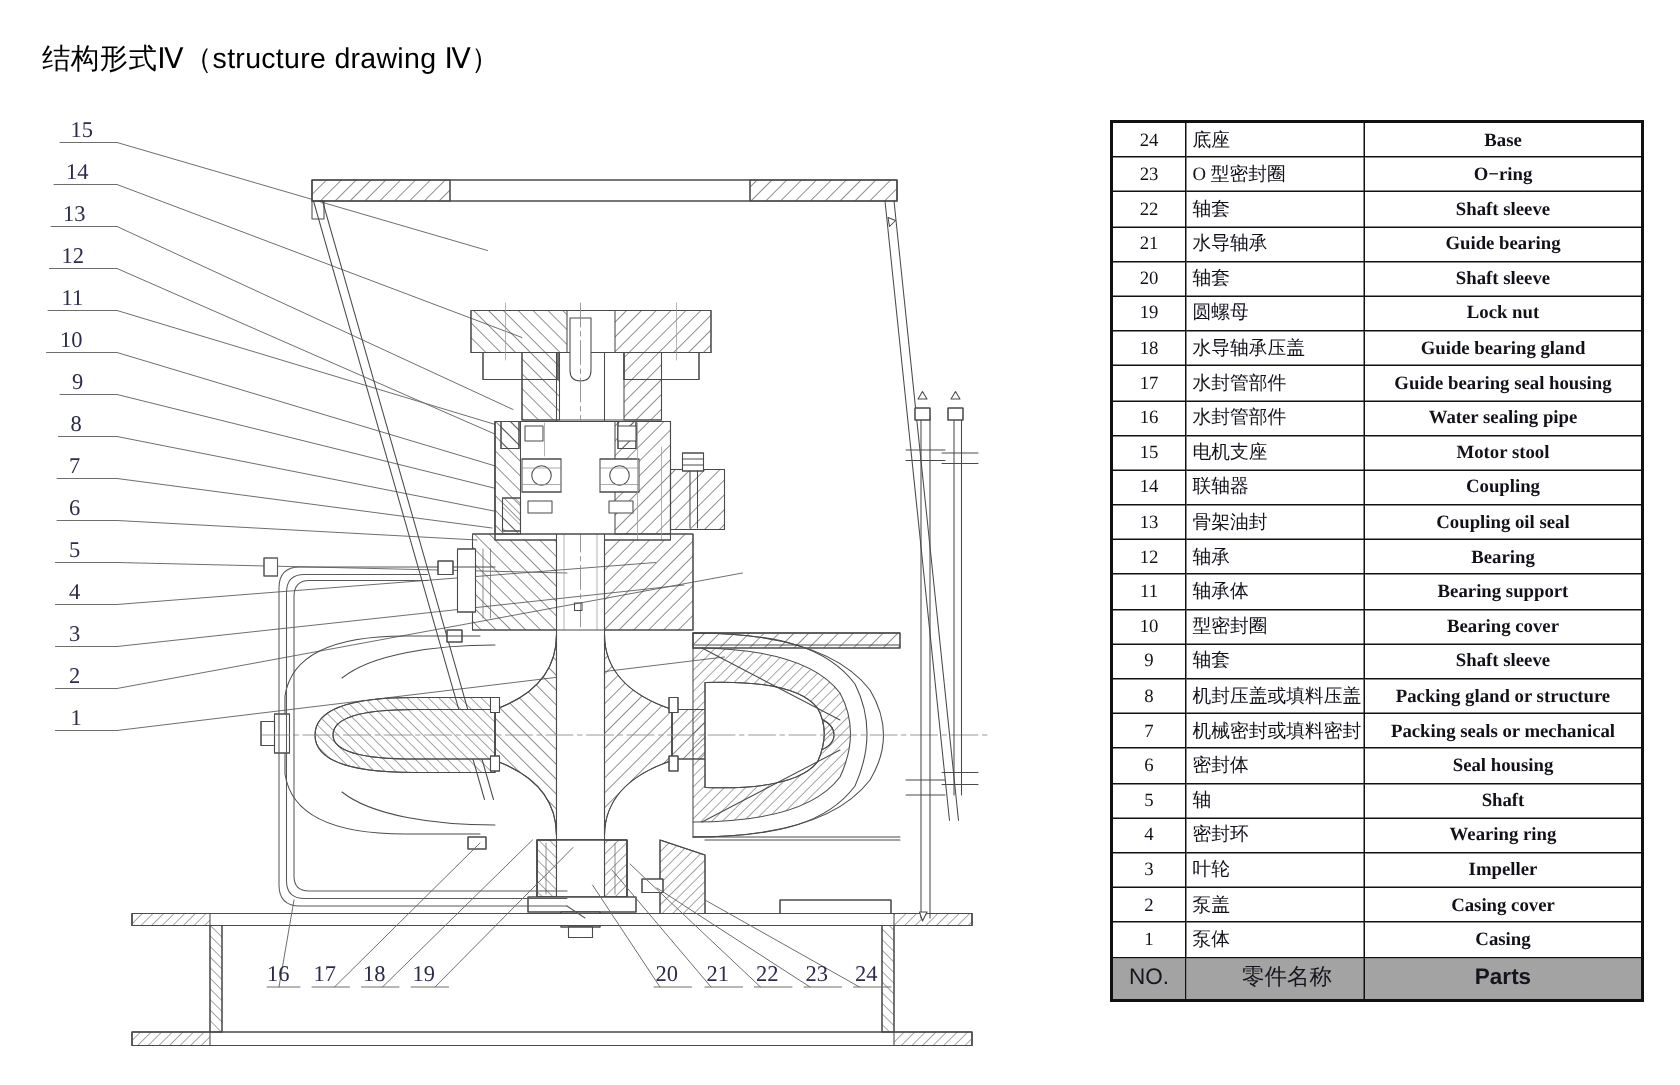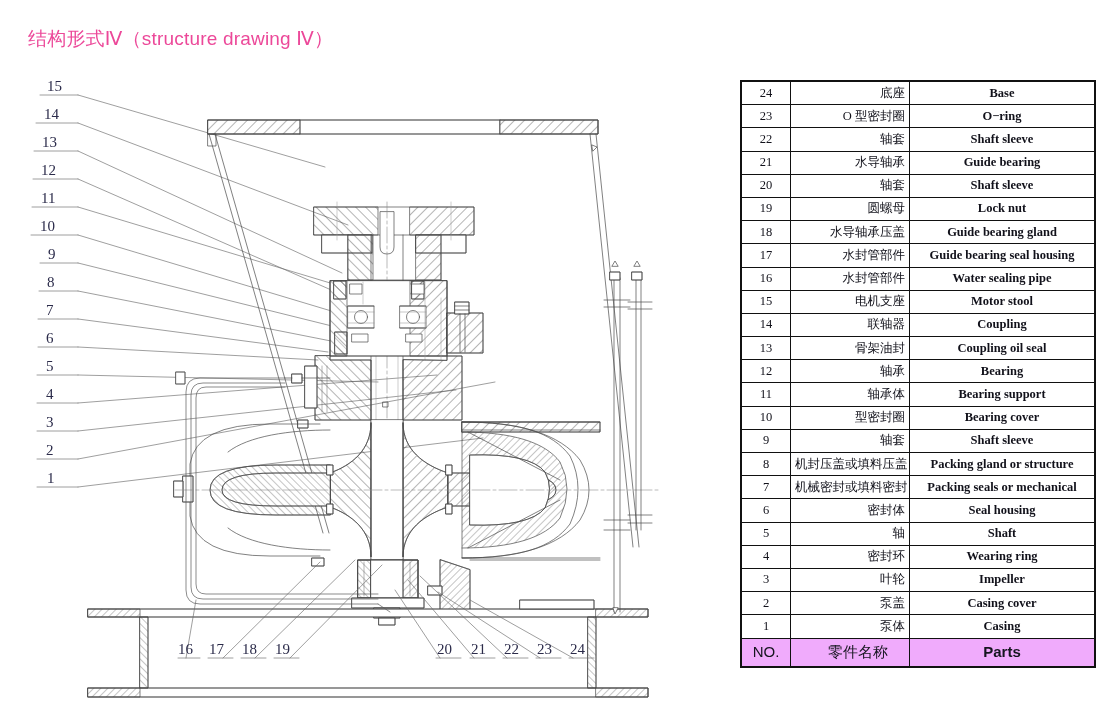--- a/index.html
+++ b/index.html
@@ -19,21 +19,21 @@
 
   
   #page-title {
     position: absolute;
     left: 28px;
     top: 26px;
     font-family: "Liberation Sans", "DejaVu Sans", sans-serif;
     font-size: 19px;
     font-weight: 400;
     letter-spacing: 0.2px;
-    color: #ec4899;
+    color: #000000;
     white-space: nowrap;
   }
 
   
   #drawing-area {
     position: absolute;
     left: 0;
     top: 60px;
     width: 730px;
     height: 640px;
@@ -71,31 +71,31 @@
     overflow: hidden;
     white-space: nowrap;
   }
   td.col-no {
     width: 40px;
     text-align: center;
     font-size: 13px;
   }
   td.col-cn {
     width: 110px;
-    text-align: right;
+    text-align: left;
     font-size: 13.5px;
   }
   td.col-en {
     width: 176px;
     text-align: center;
     font-size: 12.5px;
     font-weight: 600;
   }
   tr.header-row td {
-    background: #f0abfc;
+    background: #a3a3a3;
     text-align: center;
     font-family: "Liberation Sans", "DejaVu Sans", sans-serif;
     font-size: 15px;
     font-weight: 400;
     height: 27px;
     color: #15151f;
   }
   tr.header-row td.col-cn { font-size: 15px; padding-left: 20px; }
   tr.header-row td.col-en { font-size: 15px; font-weight: bold; }
 </style>

